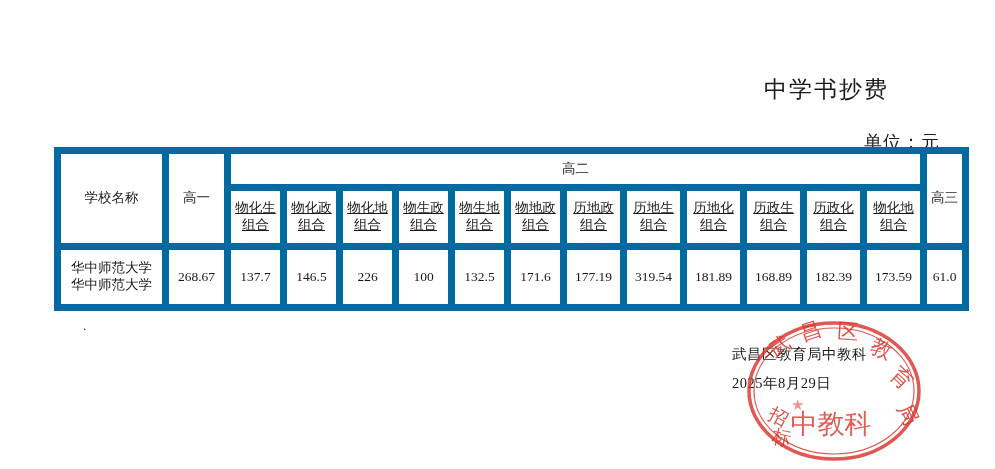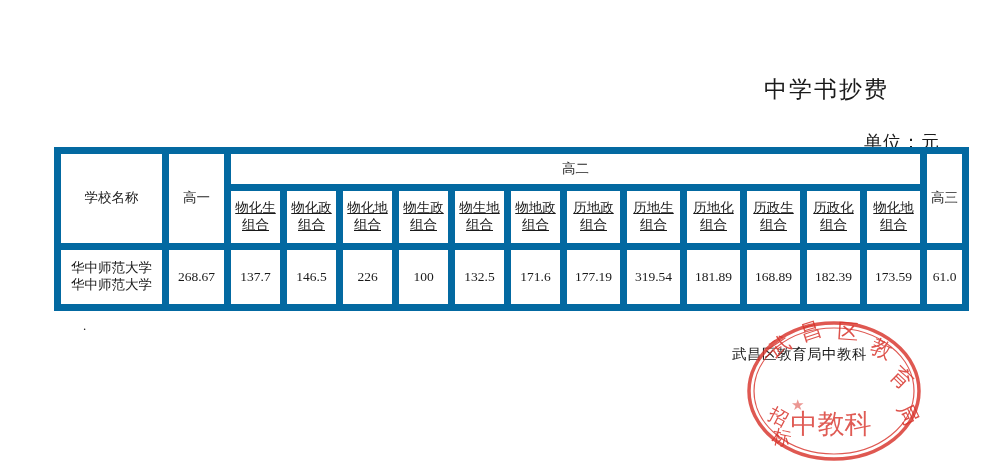--- a/index.html
+++ b/index.html
@@ -207,20 +207,21 @@
           <td>61.0</td>
         </tr>
       </tbody>
     </table>
   </div>
 
   <div class="pen-mark">.</div>
 
   <div class="footer-block">
     <div>武昌区教育局中教科</div>
+    <div>2025年8月29日</div>
   </div>
 
   <svg class="stamp" viewBox="0 0 178 146" xmlns="http://www.w3.org/2000/svg">
     <g opacity="0.82" fill="none" stroke="#d8342c">
       <ellipse cx="89" cy="73" rx="85" ry="68" stroke-width="3.5"></ellipse>
       <ellipse cx="89" cy="73" rx="80" ry="63" stroke-width="1.2"></ellipse>
     </g>
     <g fill="#d8342c" opacity="0.85" font-family="Liberation Serif, serif">
       <text x="30" y="40" font-size="21" transform="rotate(-34 30 40)">武</text>
       <text x="58" y="23" font-size="21" transform="rotate(-18 58 23)">昌</text>

